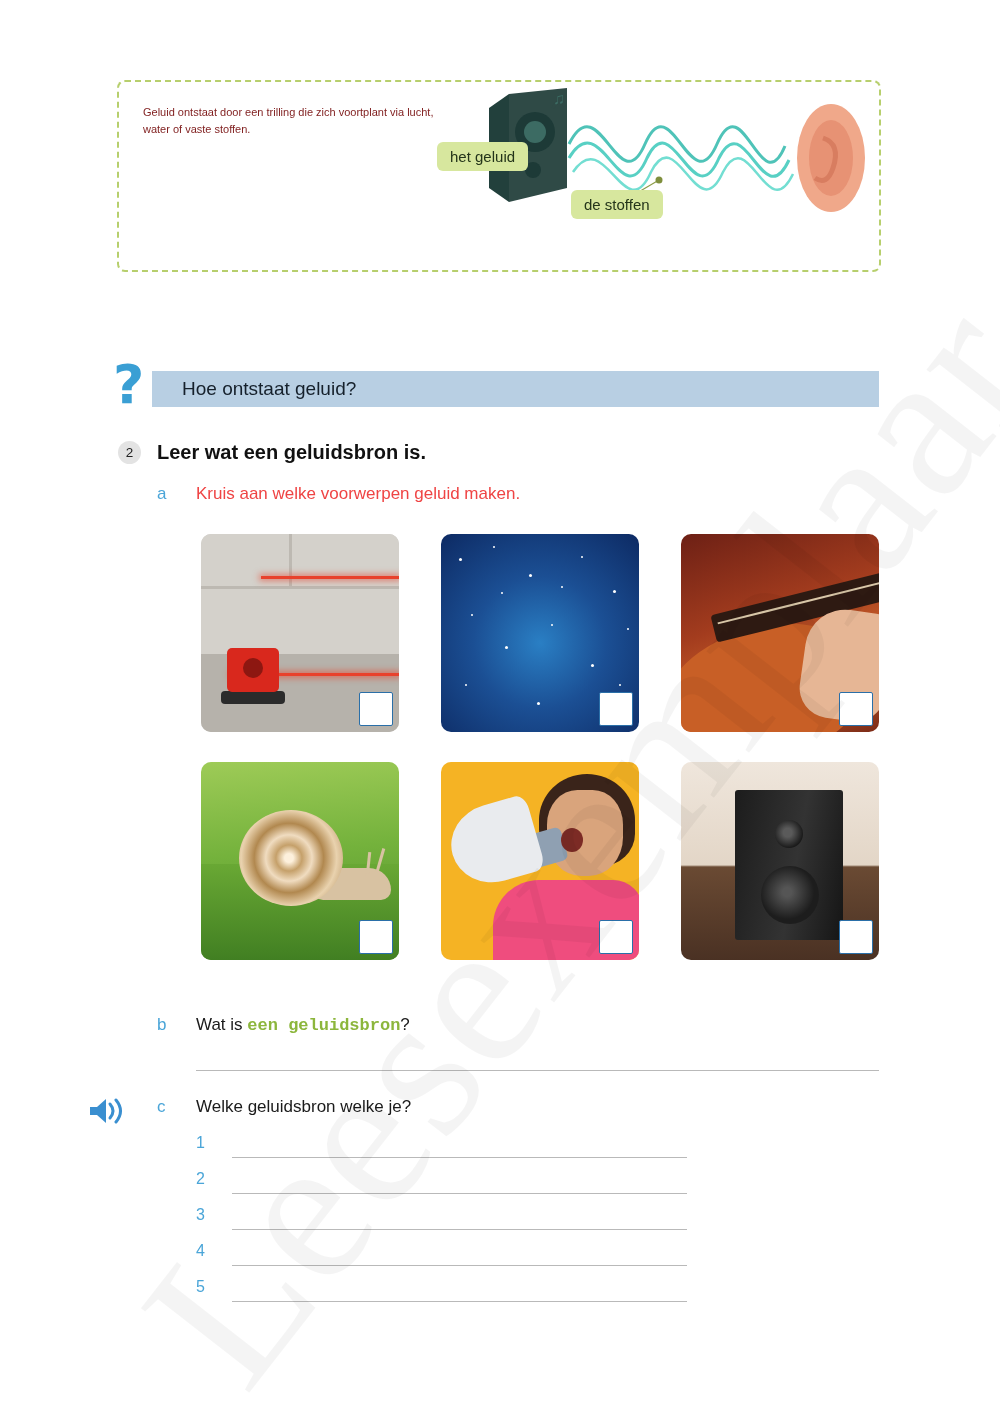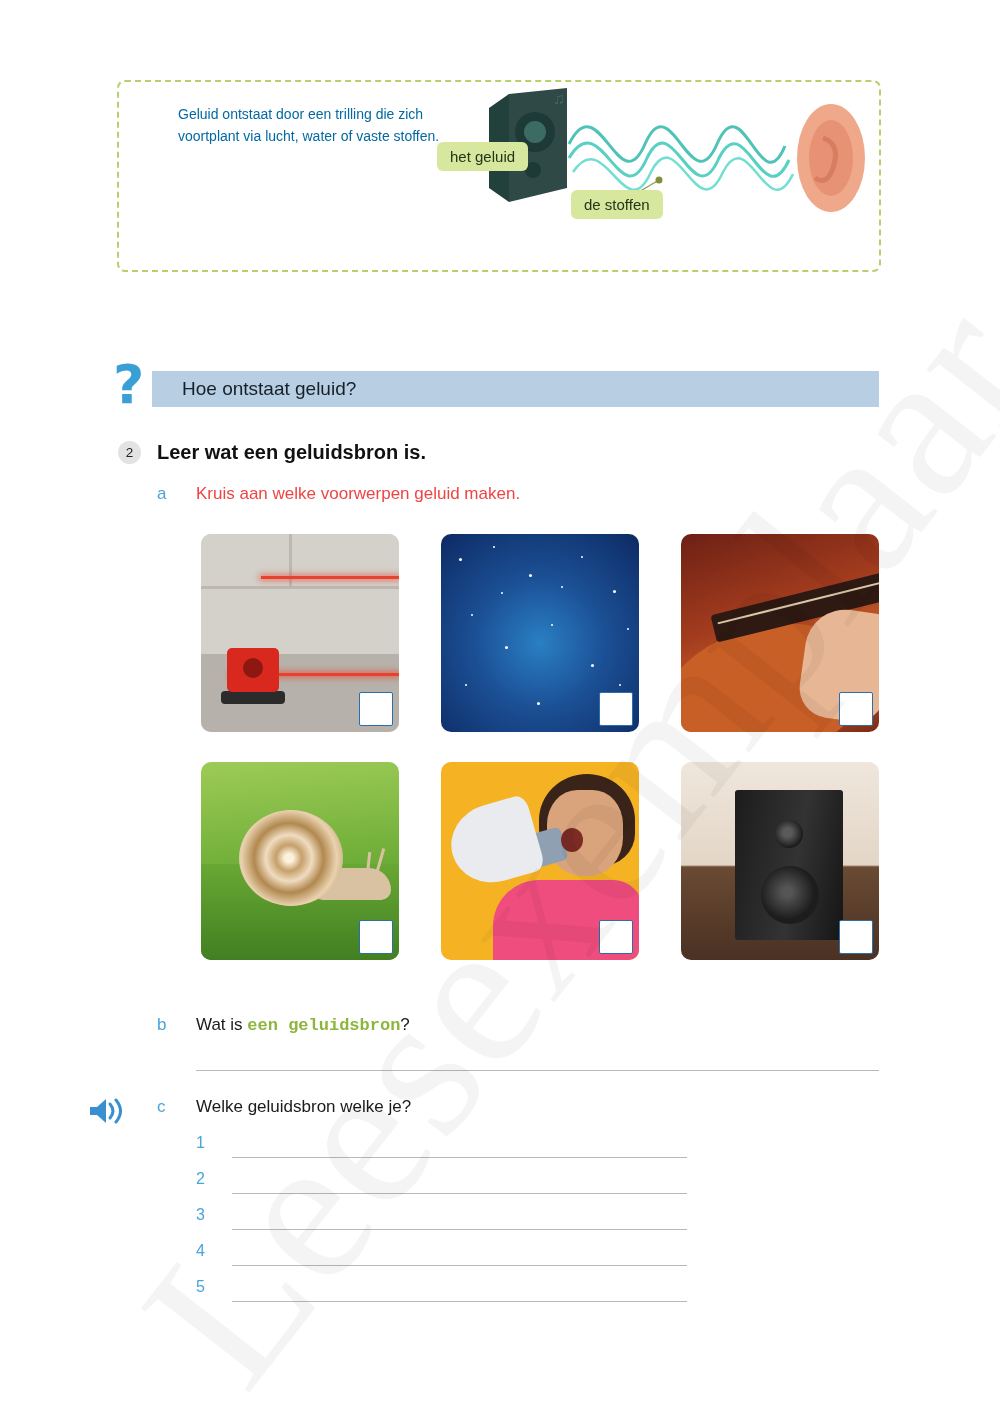--- a/index.html
+++ b/index.html
@@ -91,25 +91,24 @@
     position: relative;
     margin-top: -2px;
     border: 2px dashed #b7cf6d;
     border-radius: 8px;
     height: 192px;
     background: #ffffff;
     padding: 22px 24px;
     overflow: hidden;
   }
   .recall-text {
-    font-size: 14px;
+    font-size: 11px;
     line-height: 1.55;
-    color: #0369a1;
+    color: #7f1d1d;
     width: 300px;
-    margin-left: 35px;
   }
 
   
   .illus { position: absolute; right: 10px; top: 2px; width: 420px; height: 180px; }
   .ill-label {
     position: absolute;
     background: #d7e79e;
     border-radius: 6px;
     font-size: 15px;
     color: #24351a;

